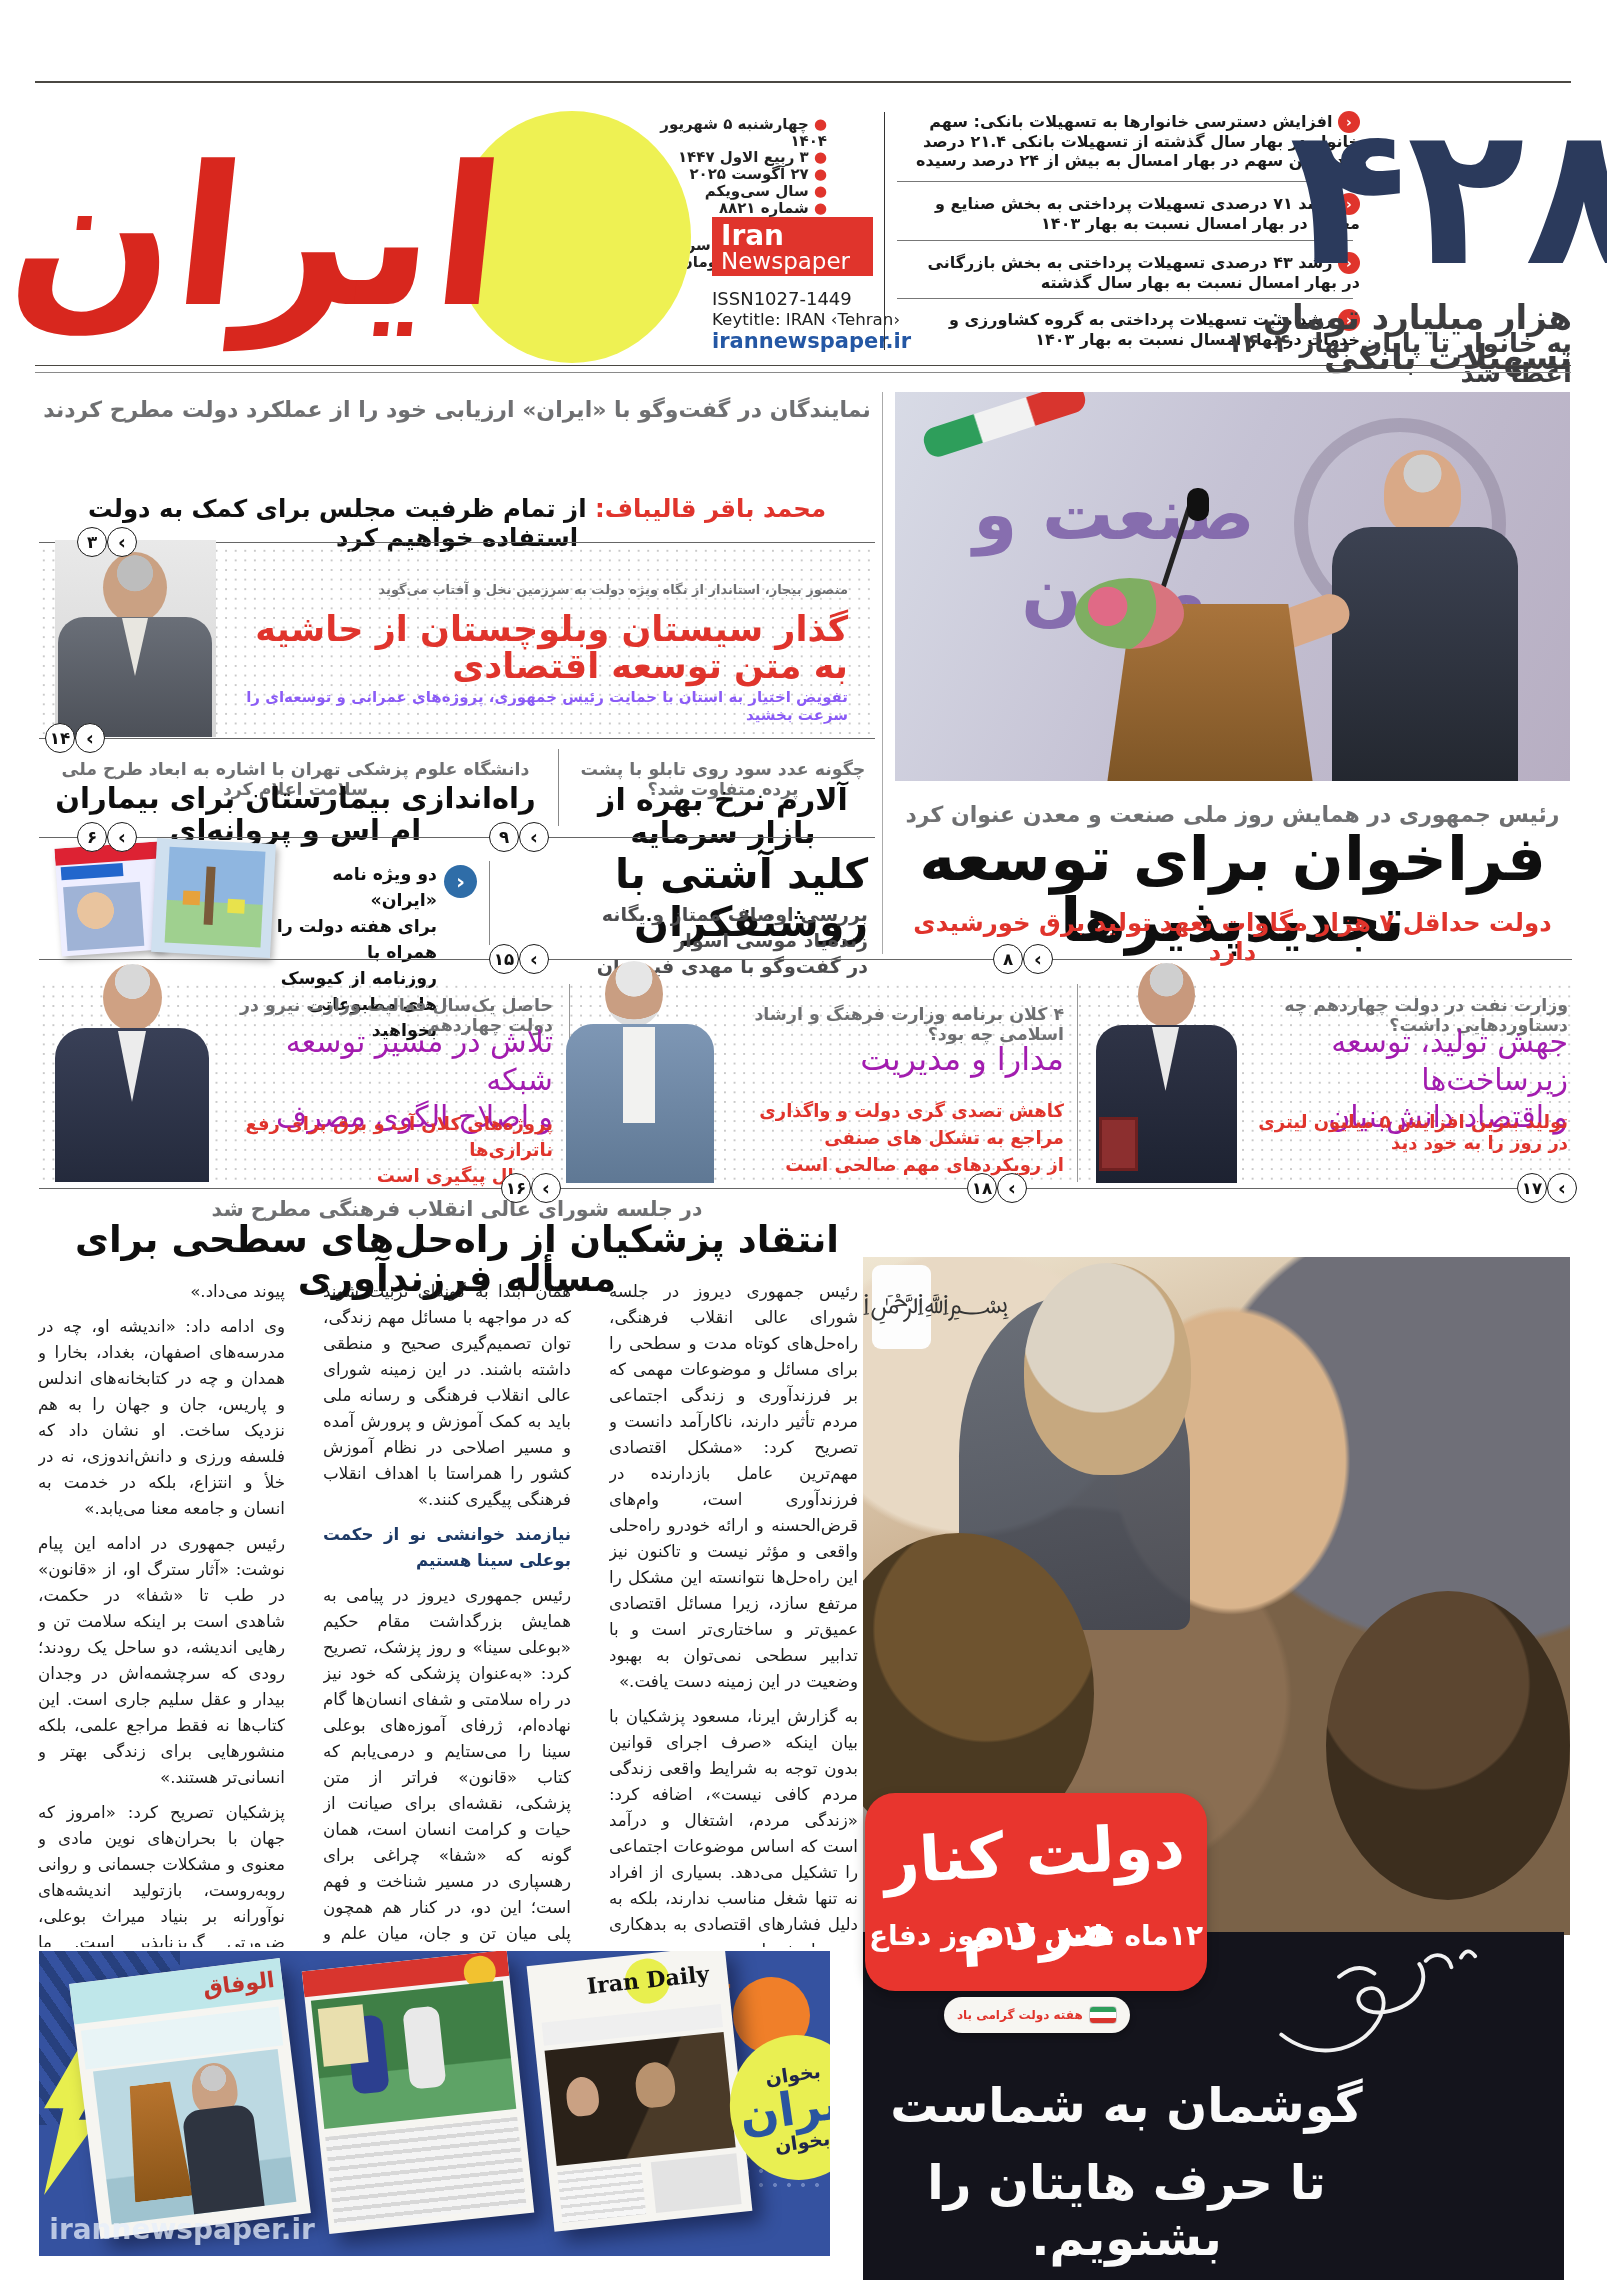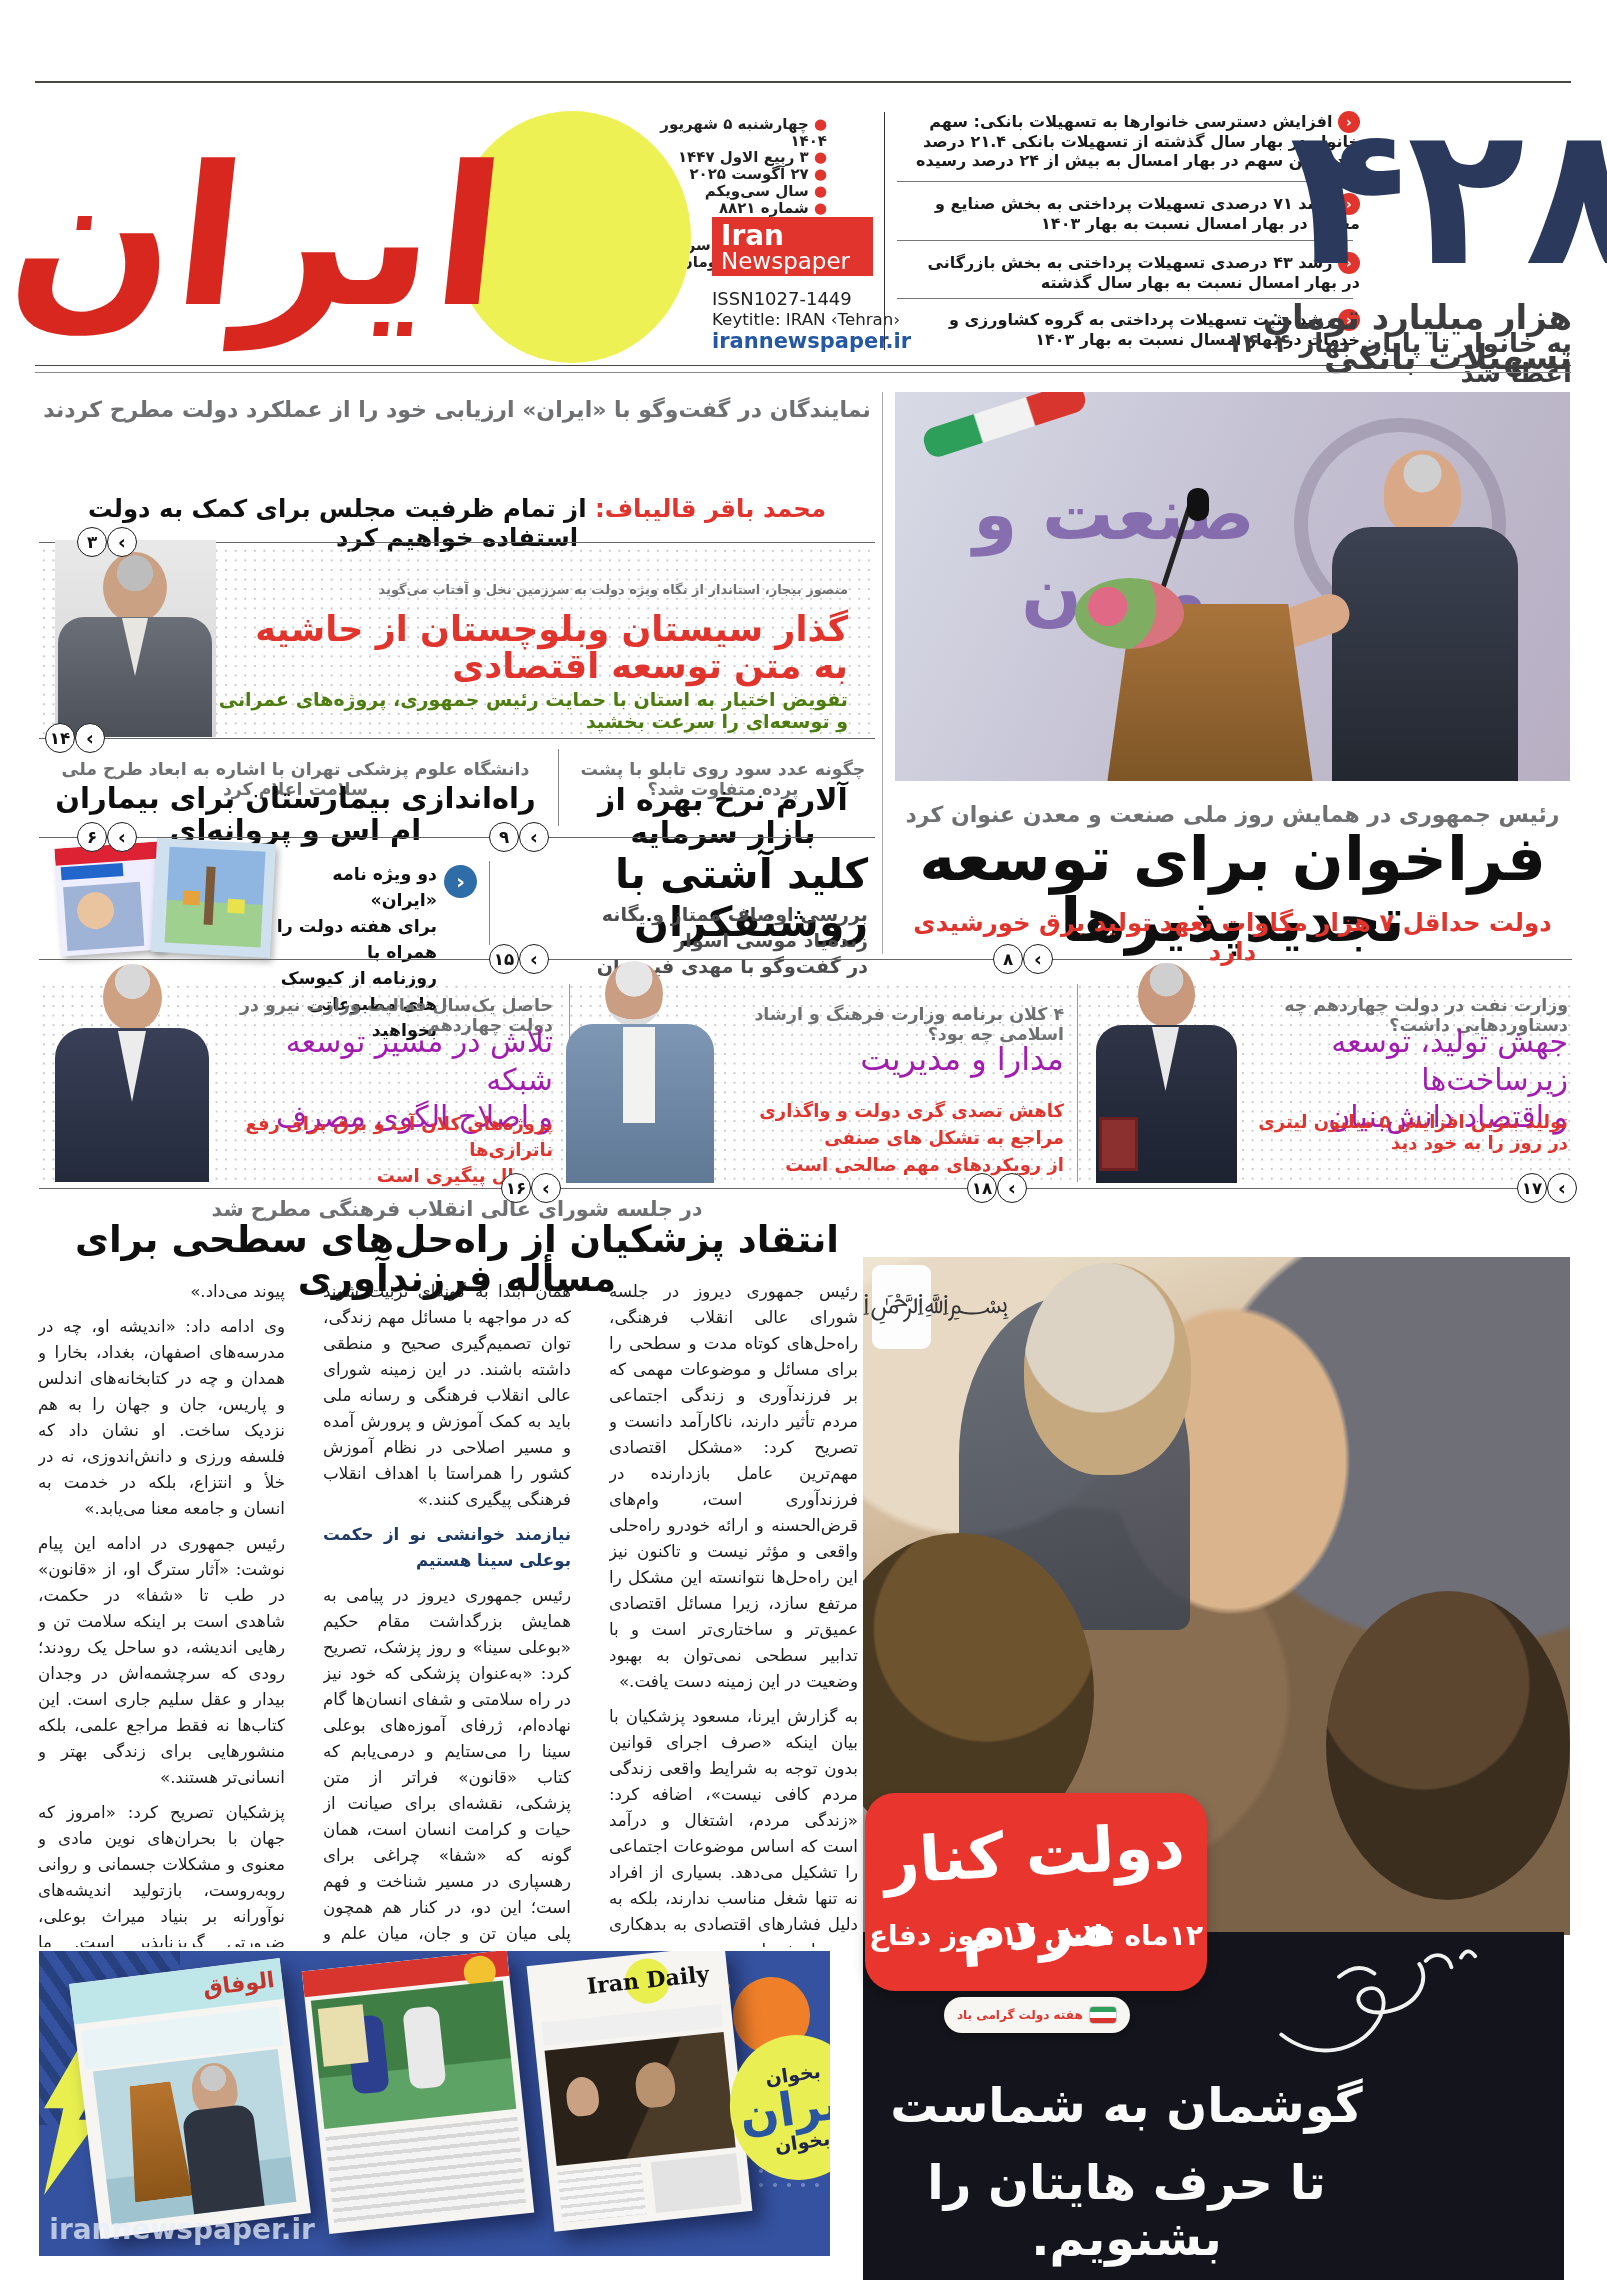--- a/index.html
+++ b/index.html
@@ -100,21 +100,21 @@
   </div>
 
   <div class="abs dotted-bg" style="left:39px;top:546px;width:836px;height:190px;"></div>
   <div class="abs" style="left:55px;top:540px;width:161px;height:197px;background:linear-gradient(180deg,#e9e9e9 0%,#d5d5d5 100%);overflow:hidden;">
     <div class="figure-head" style="left:48px;top:11.6px;width:64px;height:71px;background:radial-gradient(circle at 50% 30%,#bdbdbd 0 30%,#caa183 31% 100%);"></div>
     <div class="abs" style="left:3.2px;top:77px;width:154px;height:122px;background:linear-gradient(180deg,#6a6f78,#4c5058);border-radius:26px 26px 0 0;"></div>
     <div class="abs" style="left:67px;top:78px;width:26px;height:58px;background:#e8e6e0;clip-path:polygon(0 0,100% 0,50% 100%);"></div>
   </div>
   <div class="abs kicker rtl" style="right:759px;top:582px;width:630px;text-align:right;font-size:13px;">منصور بیجار، استاندار از نگاه ویژه دولت به سرزمین نخل و آفتاب می‌گوید</div>
   <div class="abs rtl" style="right:759px;top:611px;width:636px;text-align:right;font-size:35px;font-weight:900;color:#e0342c;line-height:1.05;">گذار سیستان وبلوچستان از حاشیه به متن توسعه اقتصادی</div>
-  <div class="abs rtl" style="right:759px;top:688px;width:636px;text-align:right;font-size:19px;font-weight:bold;color:#4d7c0f;">تفویض اختیار به استان با حمایت رئیس جمهوری، پروژه‌های عمرانی و توسعه‌ای را سرعت بخشید</div>
+  <div class="abs rtl" style="right:759px;top:688px;width:636px;text-align:right;font-size:15px;font-weight:bold;color:#8b5cf6;">تفویض اختیار به استان با حمایت رئیس جمهوری، پروژه‌های عمرانی و توسعه‌ای را سرعت بخشید</div>
   <div class="abs rule-thin" style="left:39px;top:738px;width:836px;background:#666;height:1px;"></div>
   <div class="pageref" style="left:45px;top:723px;">
     <div class="c">۱۴</div>
       <div class="c arrow">‹</div>
   </div>
 
   <div class="abs kicker" style="left:45px;top:759px;width:501px;text-align:center;font-size:17.4px;">دانشگاه علوم پزشکی تهران با اشاره به ابعاد طرح ملی سلامت اعلام کرد</div>
   <div class="abs headline-black" style="left:45px;top:783px;width:501px;text-align:center;font-size:29px;line-height:1.1;">راه‌اندازی بیمارستان برای بیماران ام اس و پروانه‌ای</div>
   <div class="abs rule-v" style="left:558px;top:749px;height:77px;background:#888;"></div>
   <div class="abs kicker" style="left:572px;top:759px;width:302px;text-align:center;font-size:17.4px;">چگونه عدد سود روی تابلو با پشت پرده متفاوت شد؟</div>

